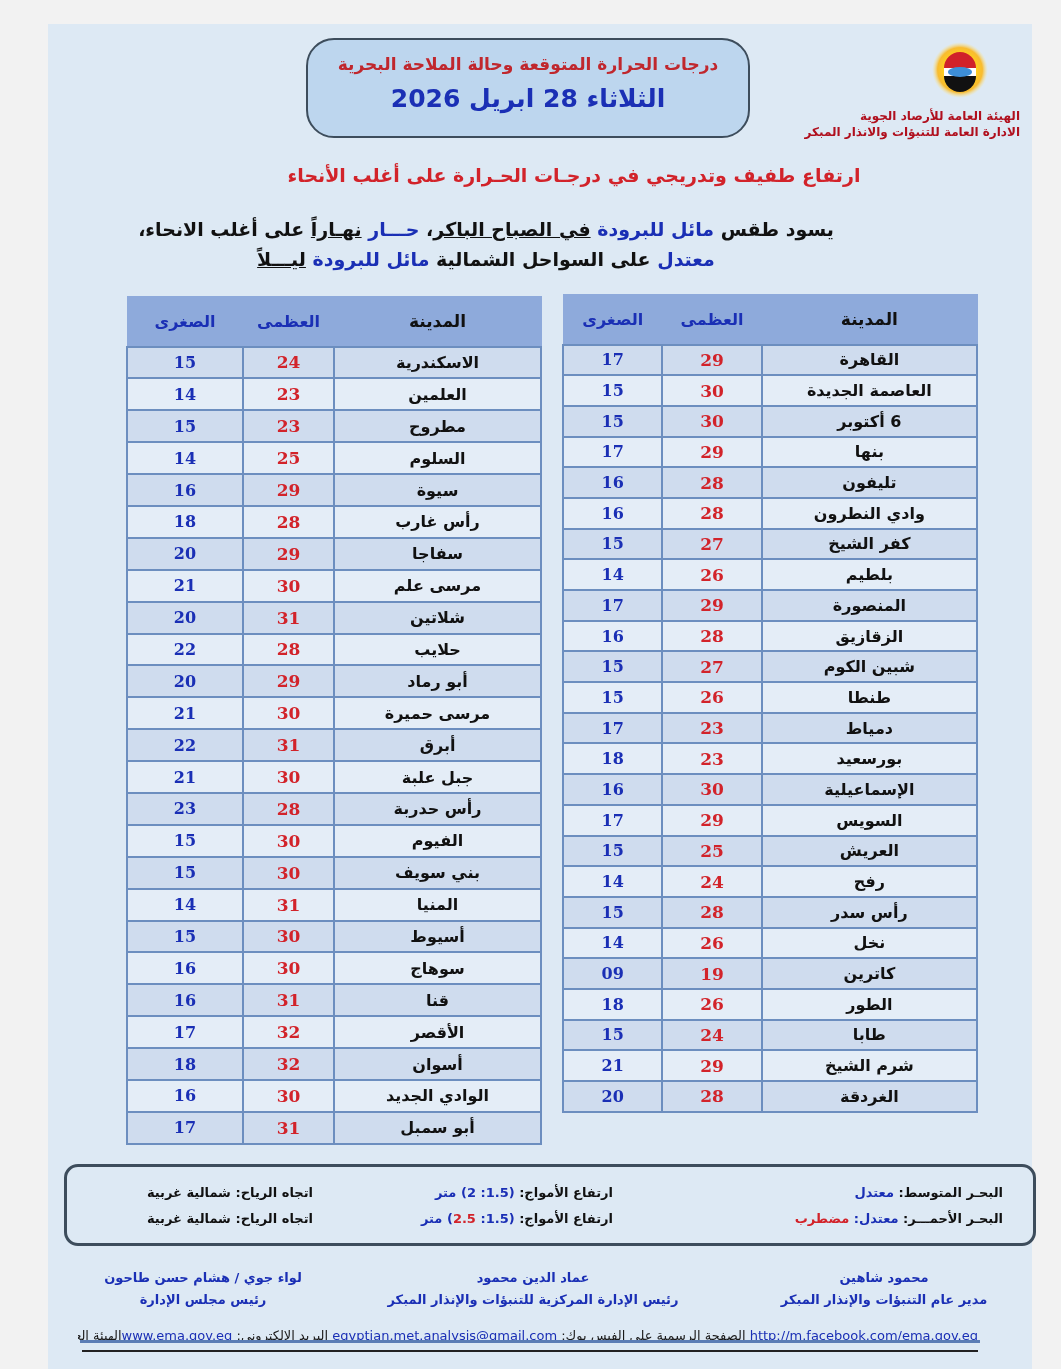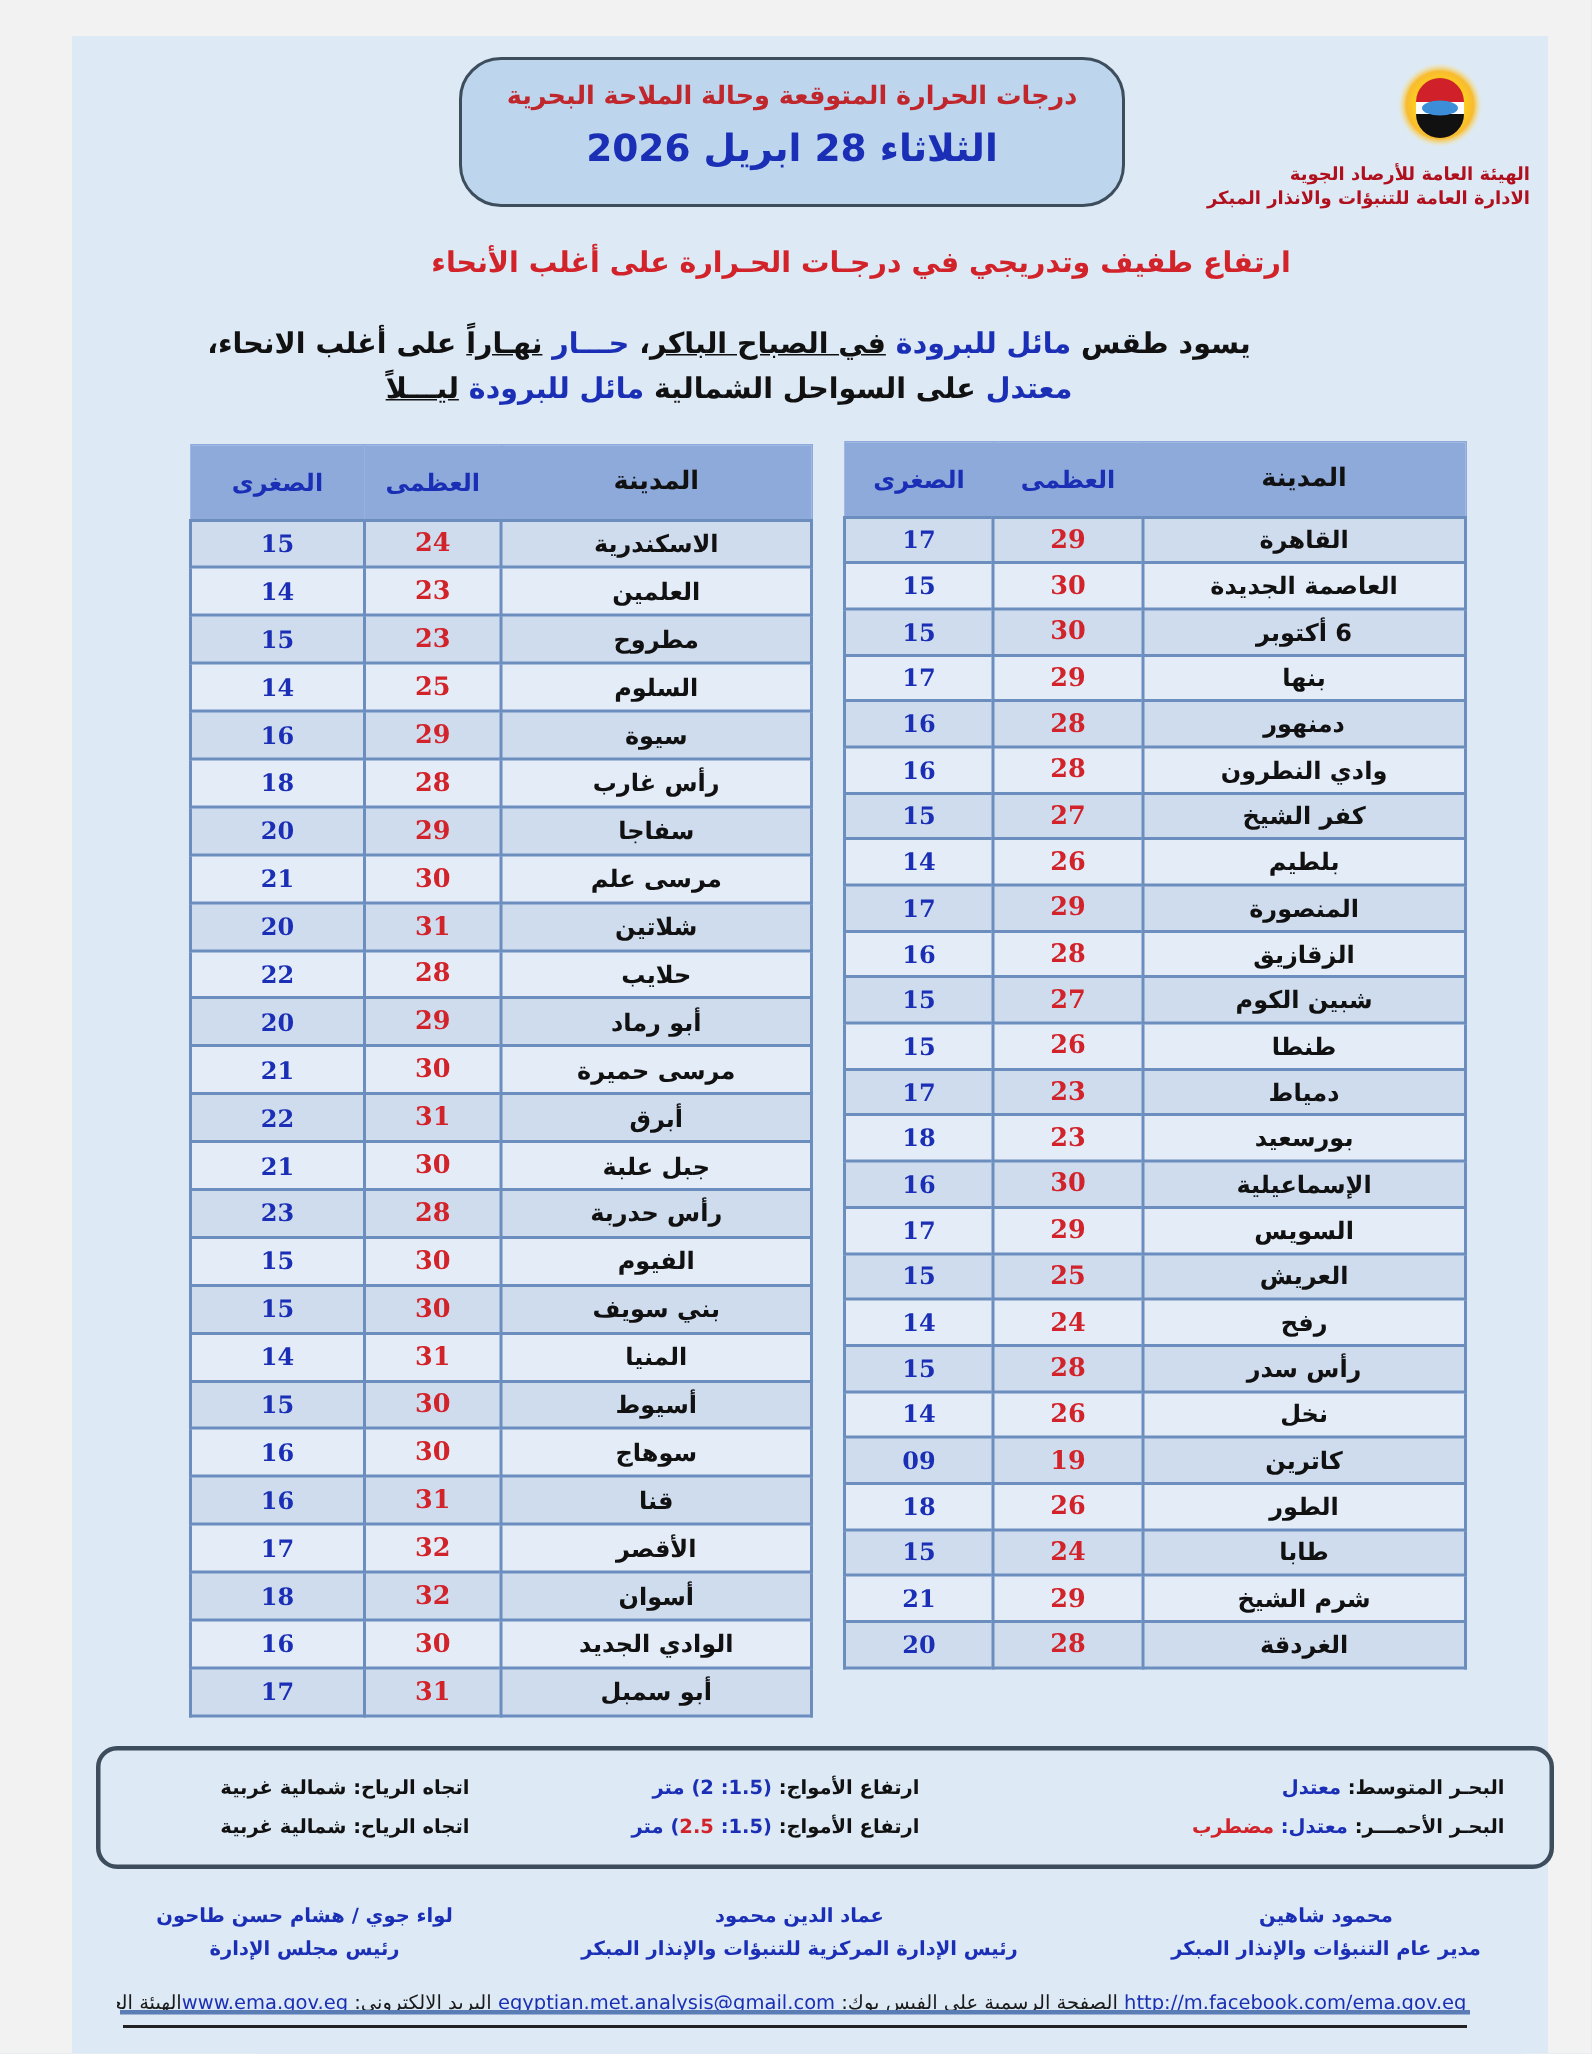--- a/index.html
+++ b/index.html
@@ -250,21 +250,21 @@
           <td class="city">6 أكتوبر</td>
           <td class="max">30</td>
           <td class="min">15</td>
         </tr>
         <tr>
           <td class="city">بنها</td>
           <td class="max">29</td>
           <td class="min">17</td>
         </tr>
         <tr>
-          <td class="city">دمنهور</td>
+          <td class="city">تليفون</td>
           <td class="max">28</td>
           <td class="min">16</td>
         </tr>
         <tr>
           <td class="city">وادي النطرون</td>
           <td class="max">28</td>
           <td class="min">16</td>
         </tr>
         <tr>
           <td class="city">كفر الشيخ</td>

